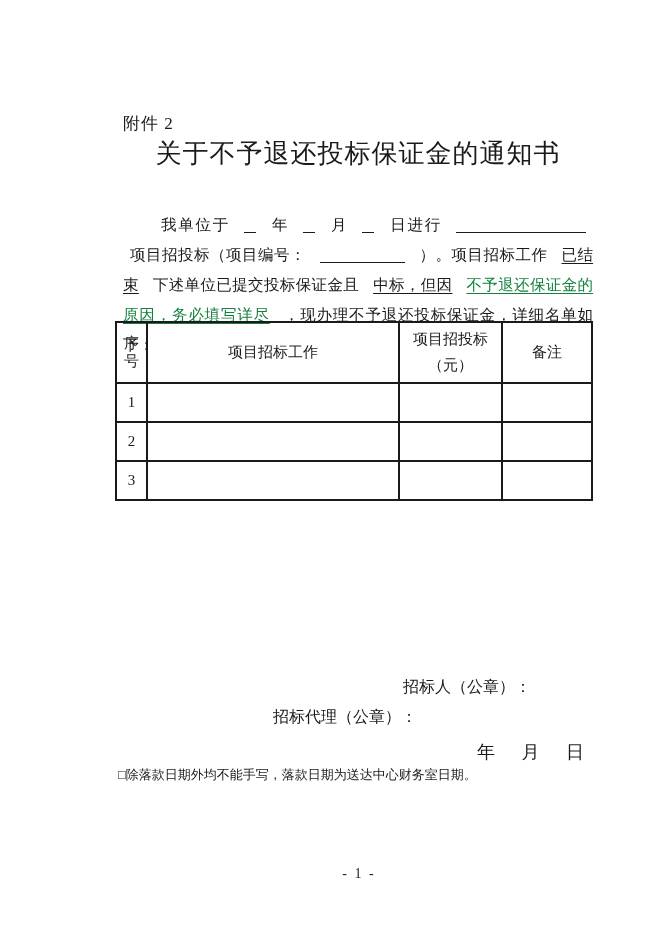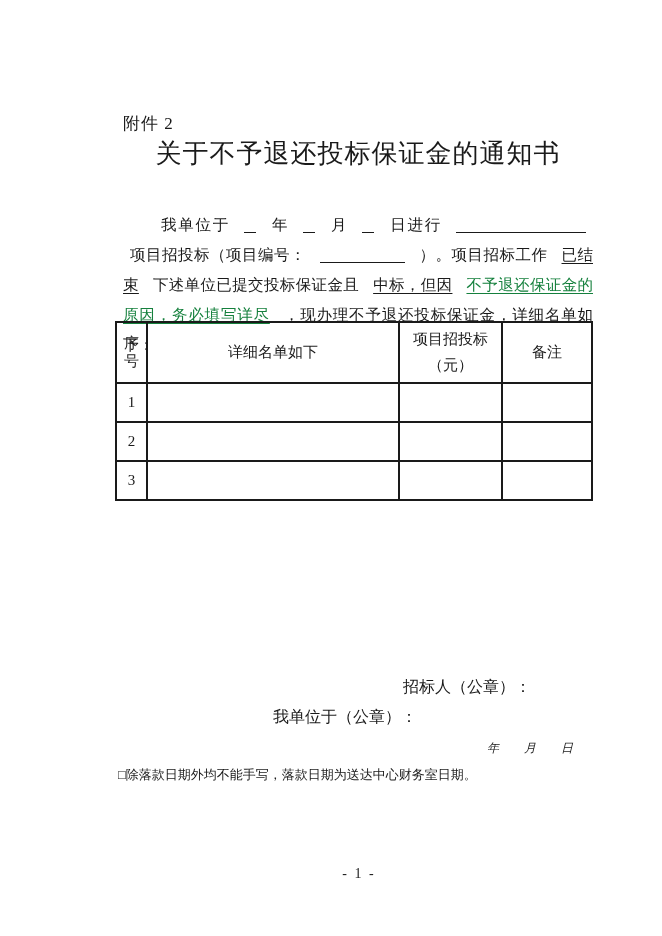--- a/index.html
+++ b/index.html
@@ -92,25 +92,24 @@
     left: 375px; top: 649px;
     font-size: 16px;
   }
   .sig-agent {
     position: absolute;
     left: 245px; top: 679px;
     font-size: 16px;
   }
   .date-line {
     position: absolute;
-    left: 459px; top: 712px;
-    font-size: 12px;
+    left: 449px; top: 712px;
+    font-size: 18px;
     word-spacing: 22px;
     white-space: pre;
-    font-style: italic;
   }
   .footnote {
     position: absolute;
     left: 90px; top: 738px;
     font-size: 13px;
   }
   .page-number {
     position: absolute;
     left: 0; top: 838px;
     width: 662px;
@@ -134,21 +133,21 @@
   <table class="deposit-table">
     <colgroup>
       <col class="col-index">
       <col class="col-company">
       <col class="col-amount">
       <col class="col-remark">
     </colgroup>
     <thead>
       <tr>
         <th>序号</th>
-        <th>详细名单如下</th>
+        <th>项目招标工作</th>
         <th>
           <div>项目招投标</div>
           <div>（元）</div>
         </th>
         <th>备注</th>
       </tr>
     </thead>
     <tbody>
       <tr>
         <td>1</td>
@@ -166,21 +165,21 @@
         <td>3</td>
         <td></td>
         <td></td>
         <td></td>
       </tr>
     </tbody>
   </table>
 
   <div class="sig-tenderer">招标人（公章）：</div>
 
-  <div class="sig-agent">我单位于（公章）：</div>
+  <div class="sig-agent">招标代理（公章）：</div>
 
   <div class="date-line">年 月 日</div>
 
   <div class="footnote">□除落款日期外均不能手写，落款日期为送达中心财务室日期。</div>
 
   <div class="page-number">- 1 -</div>
 
 </div>
 
 </body></html>

